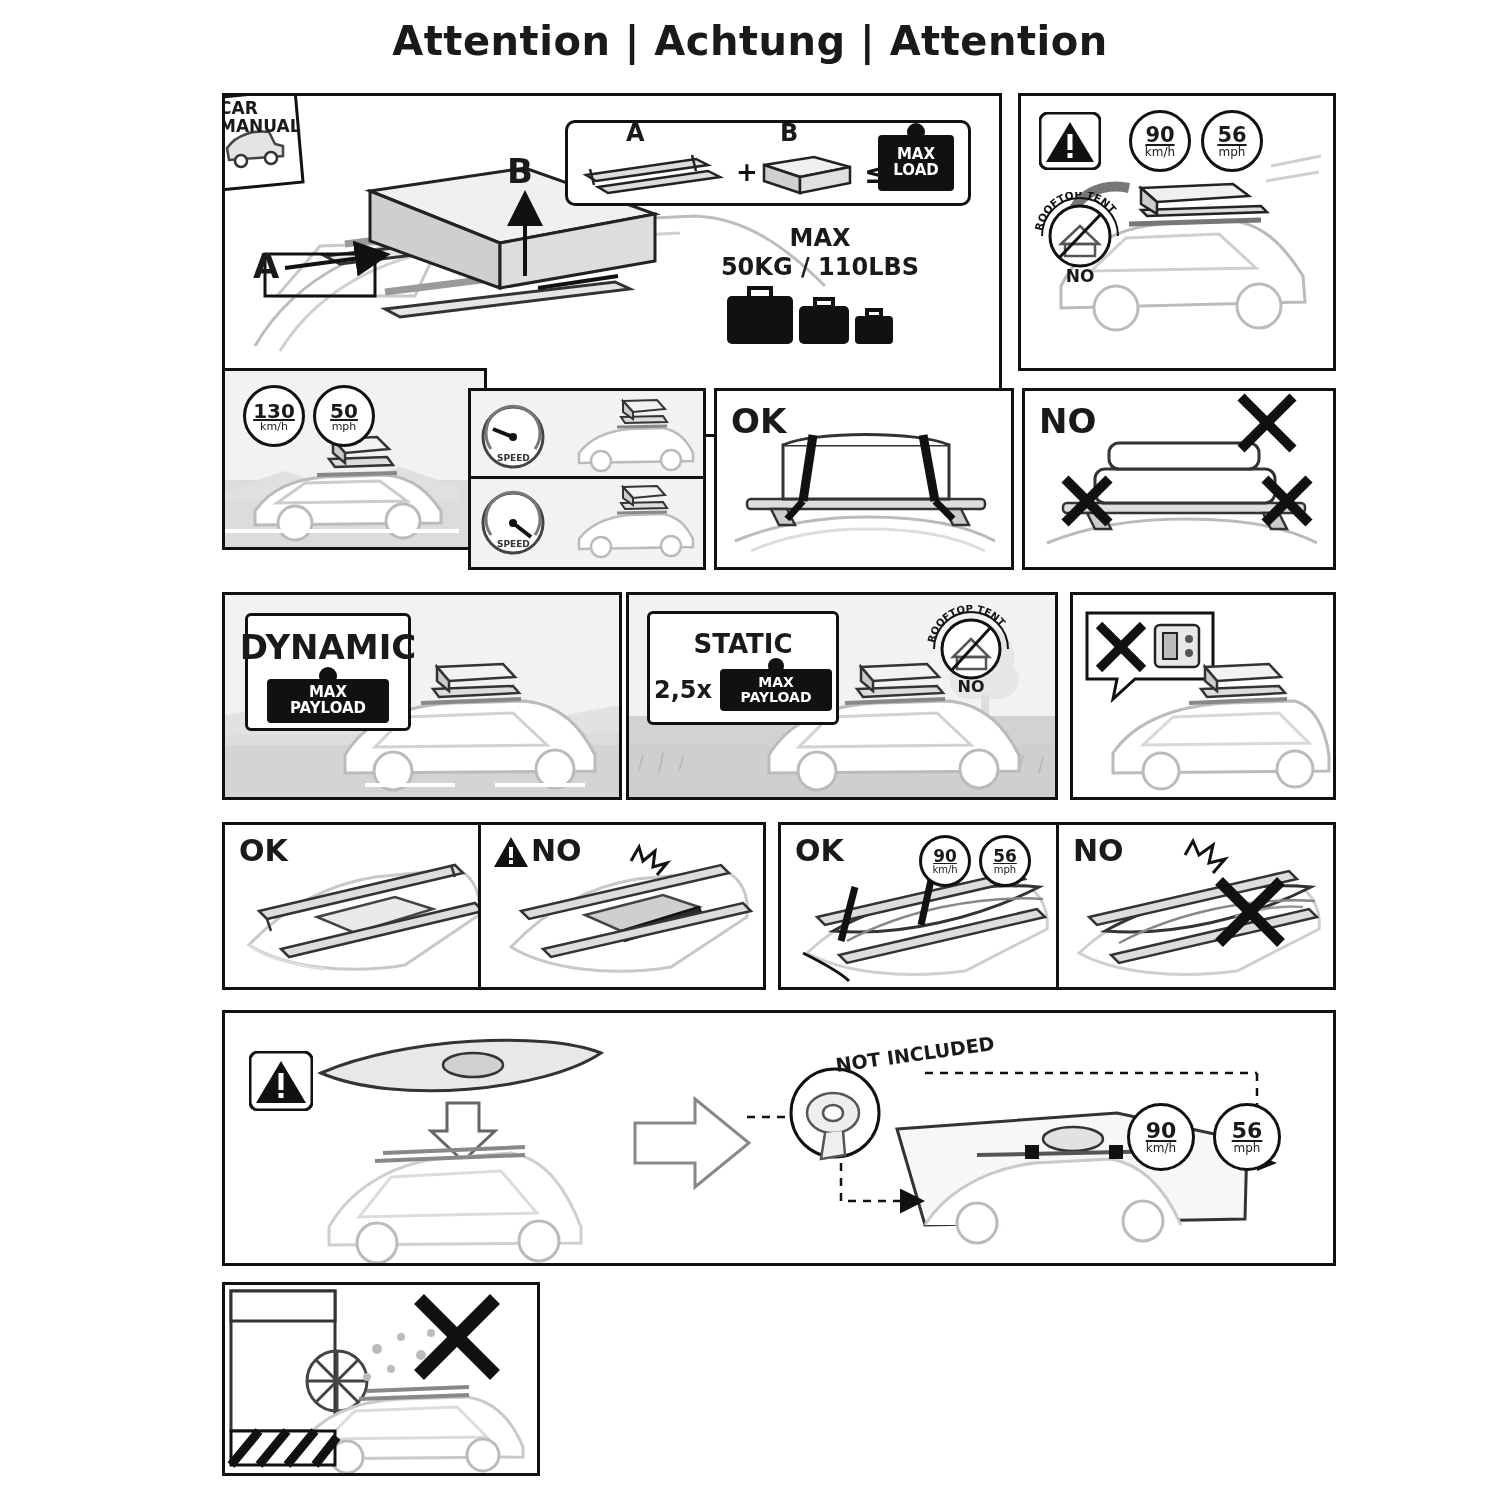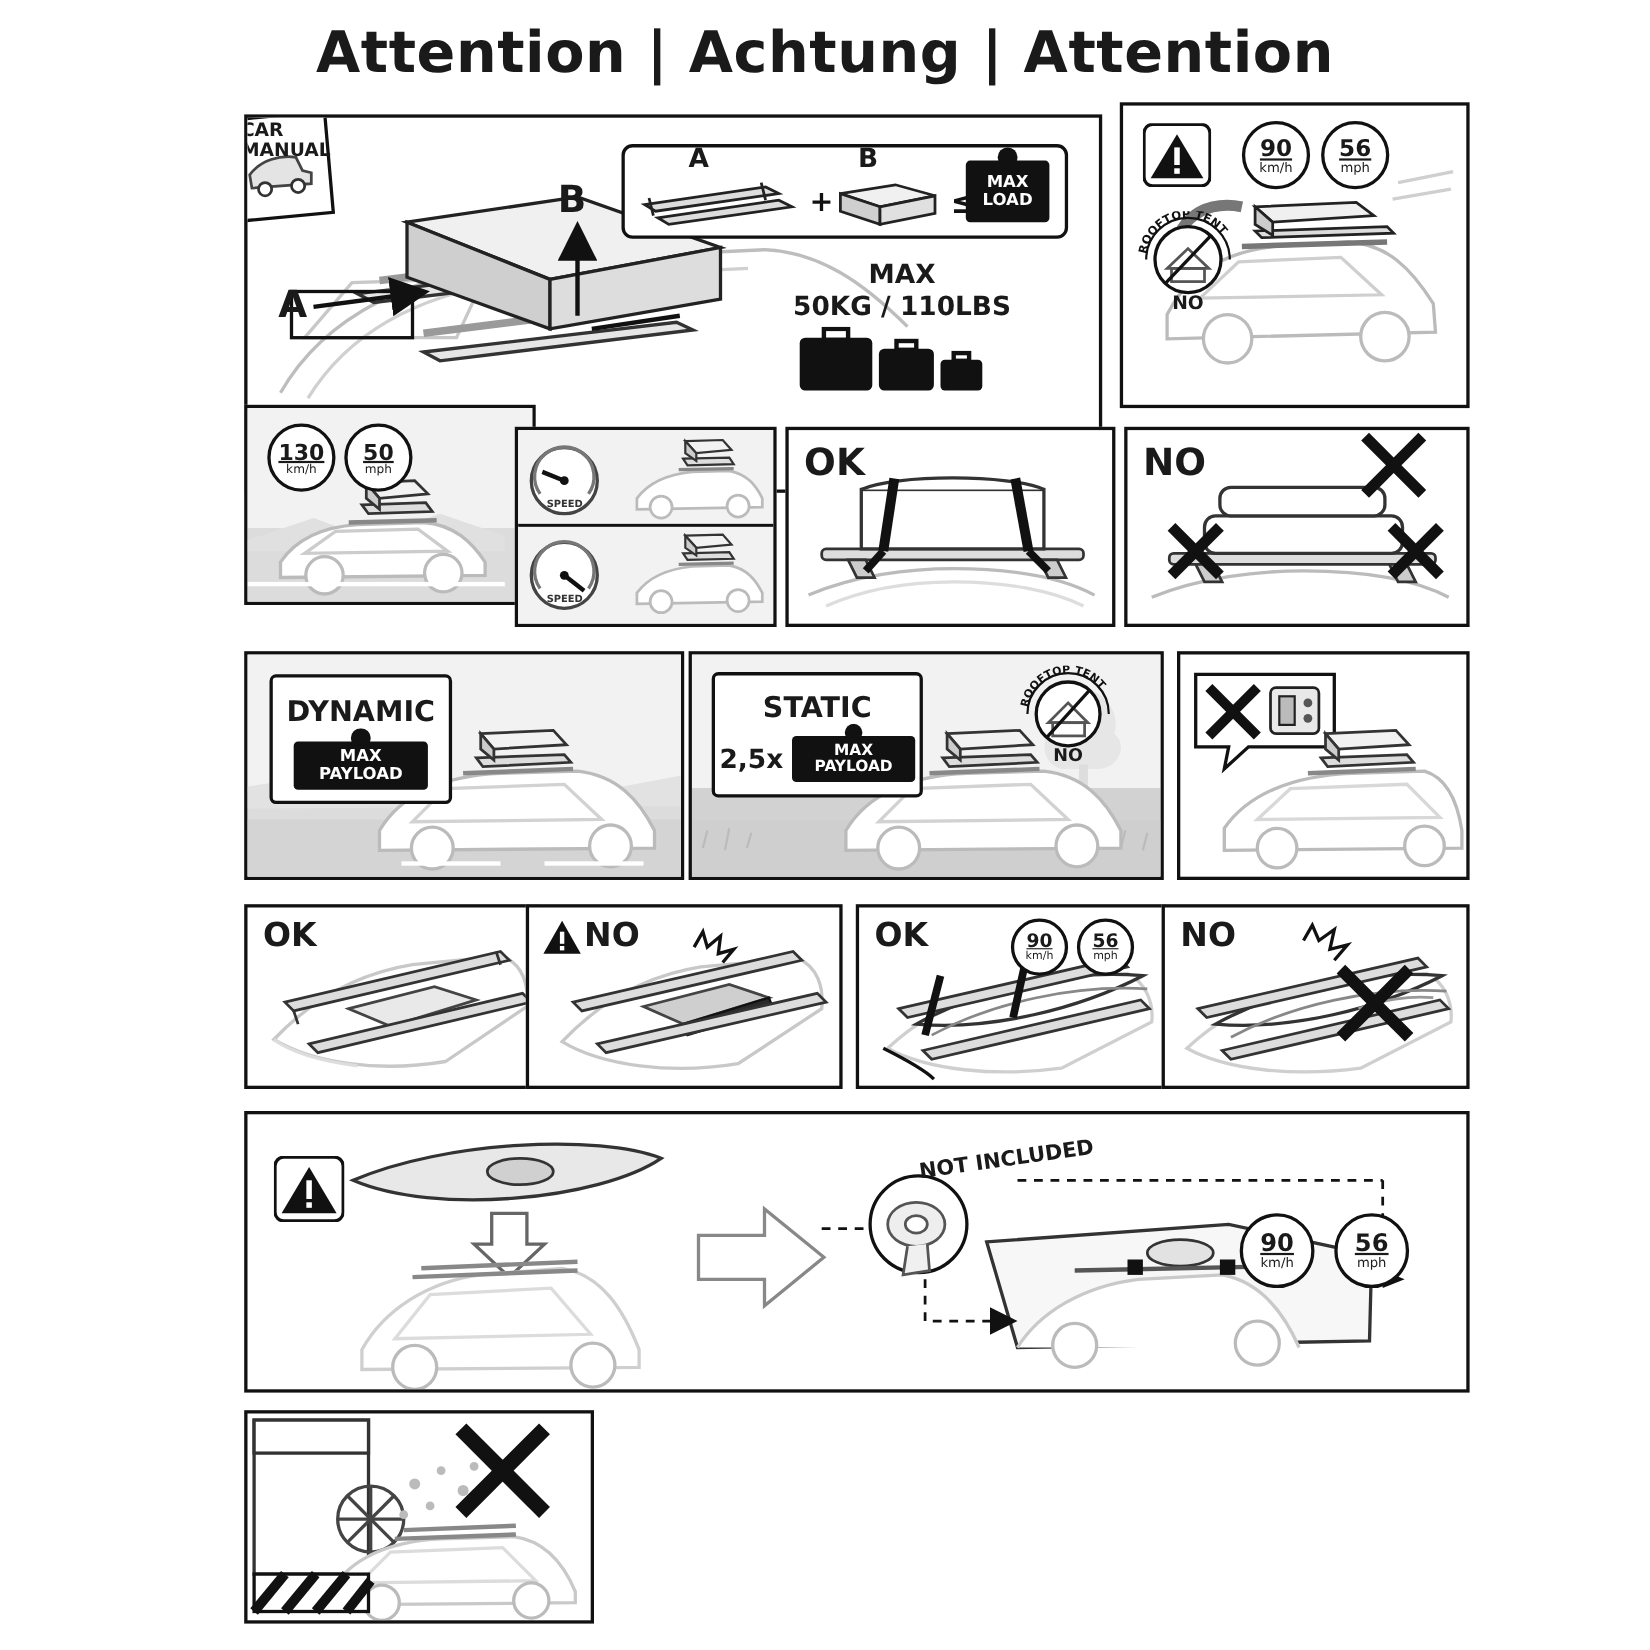--- a/index.html
+++ b/index.html
@@ -1,18 +1,18 @@
 <!DOCTYPE html>
 <html><head>
 <meta charset="utf-8">
 <style>
   html,body{margin:0;padding:0;}
   body{width:1500px;height:1500px;background:#ffffff;font-family:"DejaVu Sans",sans-serif;color:#1a1a1a;position:relative;overflow:hidden;}
   .page{position:relative;width:1500px;height:1500px;}
-  .title{position:absolute;top:18px;left:0;width:1500px;text-align:center;font-size:52px;font-weight:700;letter-spacing:.5px;color:#1a1a1a;}
+  .title{position:absolute;top:18px;left:0;width:1500px;text-align:center;font-size:40px;font-weight:700;letter-spacing:.5px;color:#1a1a1a;}
   .panel{position:absolute;border:3px solid #111;background:#fff;box-sizing:border-box;overflow:hidden;}
   .sky{position:absolute;left:0;top:0;right:0;bottom:0;background:linear-gradient(#f2f2f2 0%,#f2f2f2 62%,#dcdcdc 62%,#dcdcdc 100%);}
   .lbl{position:absolute;font-weight:700;}
   .badge{border:3px solid #111;border-radius:50%;background:#fff;display:flex;flex-direction:column;align-items:center;justify-content:center;box-sizing:border-box;}
   .badge .num{font-weight:700;line-height:1;text-decoration:underline;}
   .badge .unit{line-height:1;}
   .blackbox{background:#111;color:#fff;font-weight:700;text-align:center;display:flex;align-items:center;justify-content:center;flex-direction:column;}
   .whitebox{background:#fff;border:3px solid #111;display:flex;align-items:center;justify-content:center;flex-direction:column;font-weight:700;}
   svg{display:block;}
   .logo{position:absolute;right:38px;bottom:28px;font-size:54px;font-weight:700;letter-spacing:-2px;}
@@ -22,21 +22,21 @@
   .logo .c{color:#111;}
   .ctext{font-weight:700;text-align:center;}
 </style>
 </head>
 <body>
 
 <div class="page">
 
   <div class="title">Attention | Achtung | Attention</div>
 
-  <div class="panel" style="left:222px;top:93px;width:780px;height:344px;margin-top:11px;">
+  <div class="panel" style="left:222px;top:93px;width:780px;height:344px;">
 
     <svg width="780" height="278" viewBox="0 0 780 278">
 
       <path d="M30 250 C70 180 150 140 260 130 L470 120 C520 122 560 150 600 190" fill="none" stroke="#bdbdbd" stroke-width="3"></path>
       <path d="M55 255 C95 190 165 155 265 146 L455 137" fill="none" stroke="#d0d0d0" stroke-width="3"></path>
 
       <path d="M52 200 L95 150 L215 146 L190 200 Z" fill="none" stroke="#c8c8c8" stroke-width="3"></path>
 
       <path d="M120 148 L360 118" stroke="#9a9a9a" stroke-width="7" fill="none"></path>
       <path d="M160 196 L400 166" stroke="#9a9a9a" stroke-width="7" fill="none"></path>
@@ -285,21 +285,21 @@
       <circle cx="168" cy="176" r="19" fill="#fff" stroke="#bbb" stroke-width="3"></circle>
       <circle cx="330" cy="174" r="19" fill="#fff" stroke="#bbb" stroke-width="3"></circle>
       <path d="M196 108 L296 104" stroke="#888" stroke-width="4"></path>
       <path d="M208 94 L288 91 L294 98 L214 102 Z" fill="#ddd" stroke="#333" stroke-width="2.5"></path>
       <path d="M212 72 L278 69 L290 82 L224 86 Z" fill="#f2f2f2" stroke="#333" stroke-width="2.5"></path>
       <path d="M212 72 L212 86 L224 96 L224 86 Z" fill="#ccc" stroke="#333" stroke-width="2.5"></path>
       <rect x="140" y="188" width="90" height="4" fill="#fff"></rect>
       <rect x="270" y="188" width="90" height="4" fill="#fff"></rect>
     </svg>
     <div class="whitebox" style="position:absolute;left:20px;top:18px;width:160px;height:112px;border-radius:6px;">
-      <div style="font-size:26px;margin-top:6px;">DYNAMIC</div>
+      <div style="font-size:34px;margin-top:6px;">DYNAMIC</div>
       <div class="blackbox" style="position:relative;width:122px;height:44px;margin-top:12px;border-radius:4px;font-size:15px;line-height:1.05;white-space:pre-line;">
         <svg width="26" height="14" viewBox="0 0 26 14" style="position:absolute;top:-12px;left:48px;">
             <circle cx="13" cy="9" r="9" fill="#111"></circle>
           </svg>
         <span>MAX
 PAYLOAD</span>
       </div>
     </div>
   </div>
 

